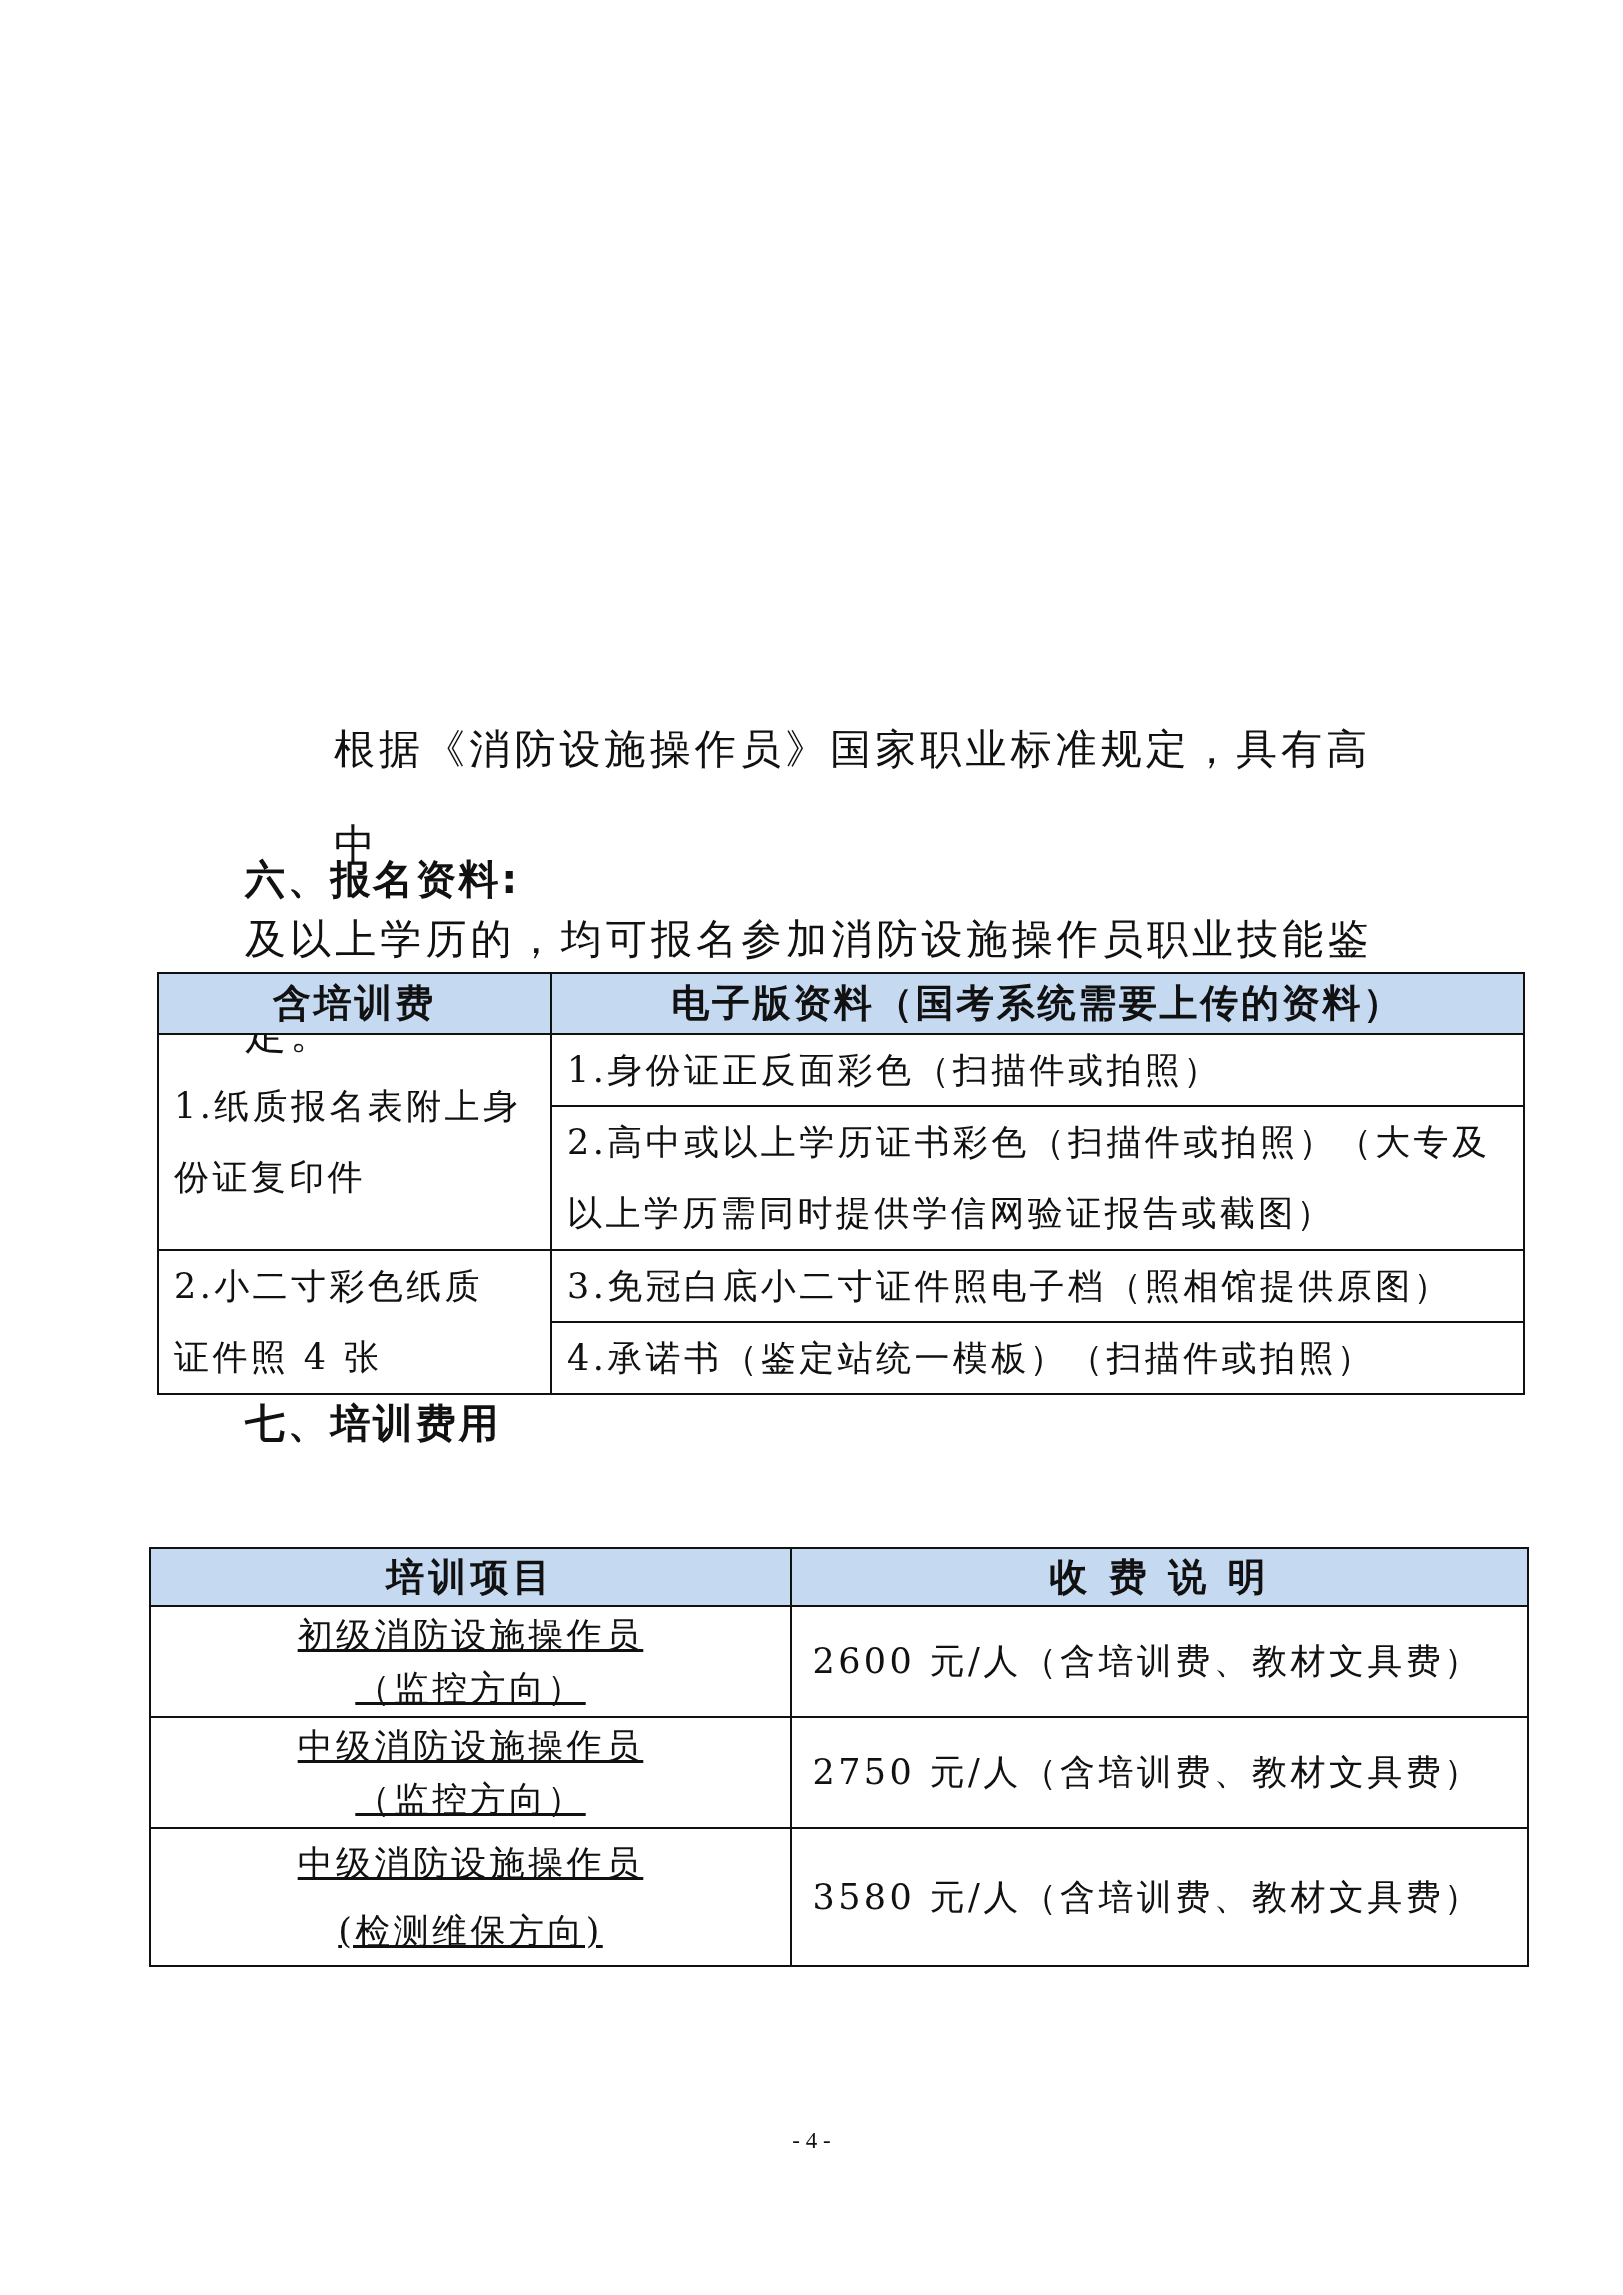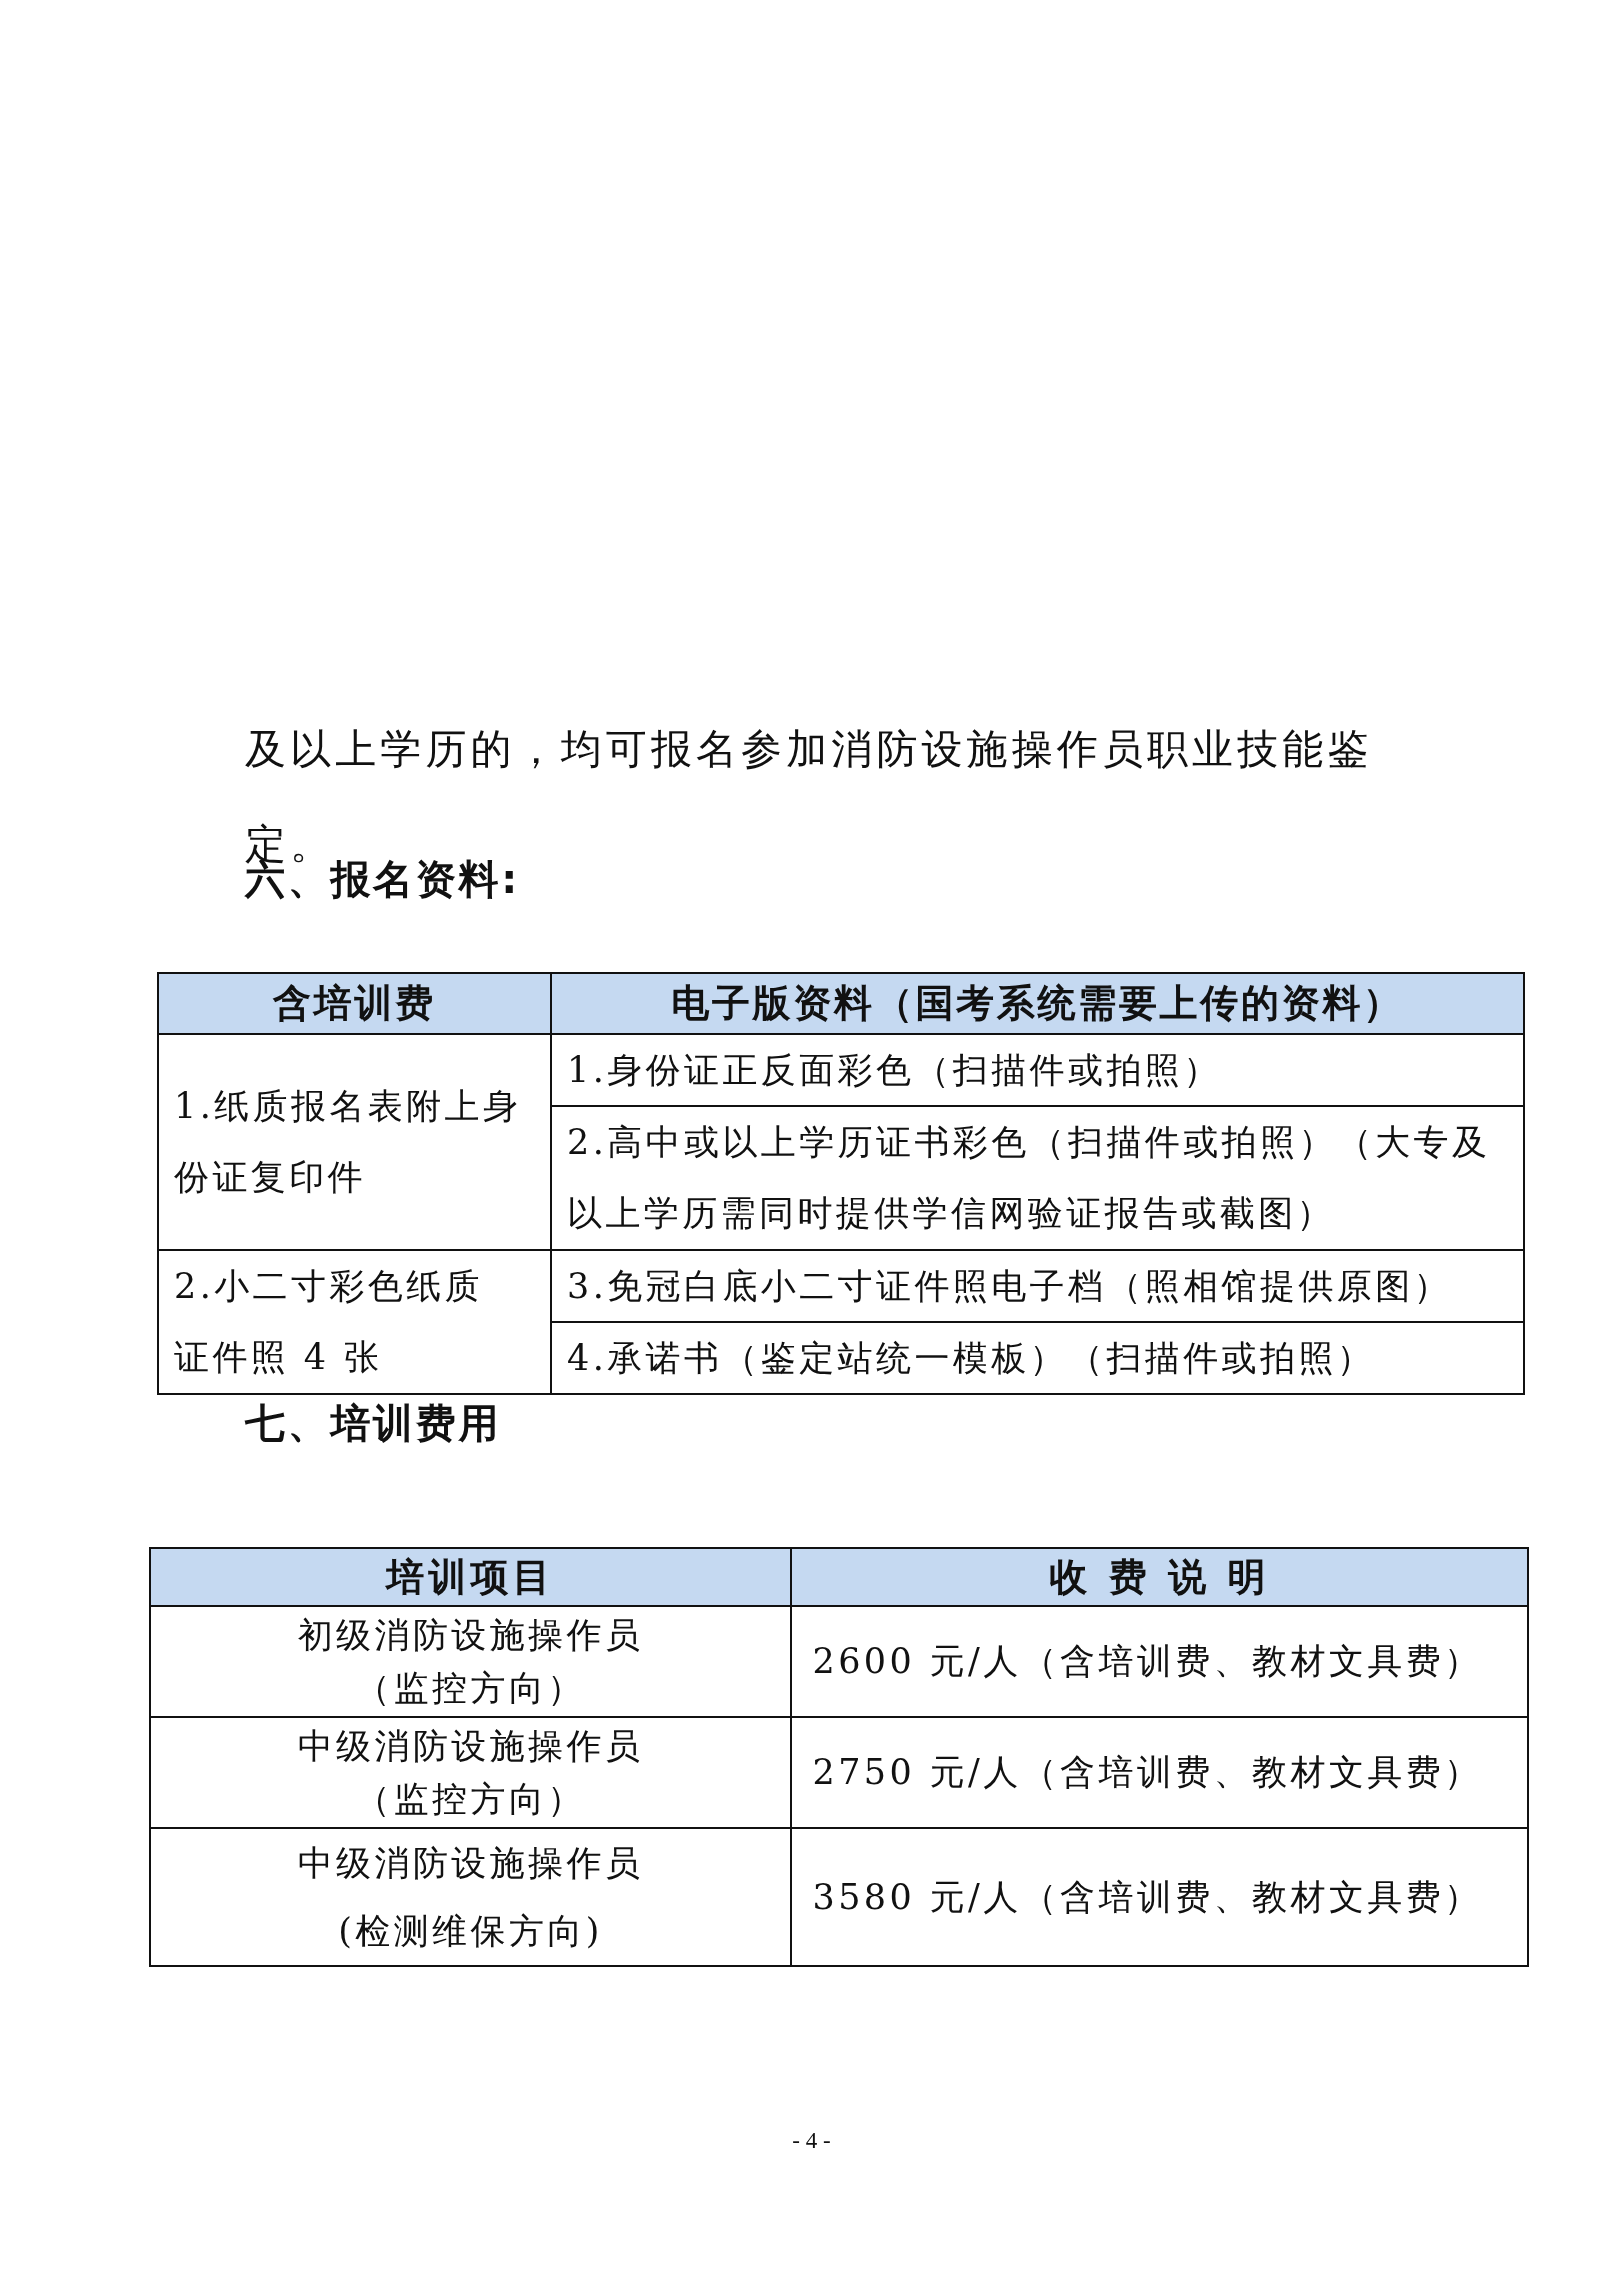--- a/index.html
+++ b/index.html
@@ -43,34 +43,35 @@
   #materials-table th { height: 61px; }
   #materials-table td { font-size: 35px; letter-spacing: 3.4px; line-height: 65px; padding-left: 15px; vertical-align: middle; }
   #materials-table td.multi { line-height: 71px; }
 
   #fees-table { left: 149px; top: 1547px; width: 1378px; }
   #fees-table th { height: 58px; letter-spacing: 4.1px; }
   #fees-table td { font-size: 35px; letter-spacing: 3.4px; }
   #fees-table td.item { text-align: center; line-height: 53px; height: 111px; }
   #fees-table td.fee { padding-left: 20.5px; vertical-align: middle; }
   #fees-table tr.last td { height: 130px; }
-  #fees-table td.item span { display: block; }
+  #fees-table td.item span { display: block; text-decoration: underline; }
 
   .page-number {
     position: absolute; left: 0; right: 0; top: 2128px; text-align: center;
     font-size: 23px; font-family: "Liberation Serif", serif;
   }
 </style>
 </head>
 <body>
 
 <div class="page">
 
 
   <div class="body-para" style="top: 702px;">
+    <div class="indent">根据《消防设施操作员》国家职业标准规定，具有高中</div>
     <div>及以上学历的，均可报名参加消防设施操作员职业技能鉴定。</div>
   </div>
 
   <h2 class="section-heading" style="top: 852px;">六、报名资料:</h2>
 
   <table id="materials-table">
     <colgroup>
         <col style="width: 393px;">
         <col style="width: 973px;">
       </colgroup>

